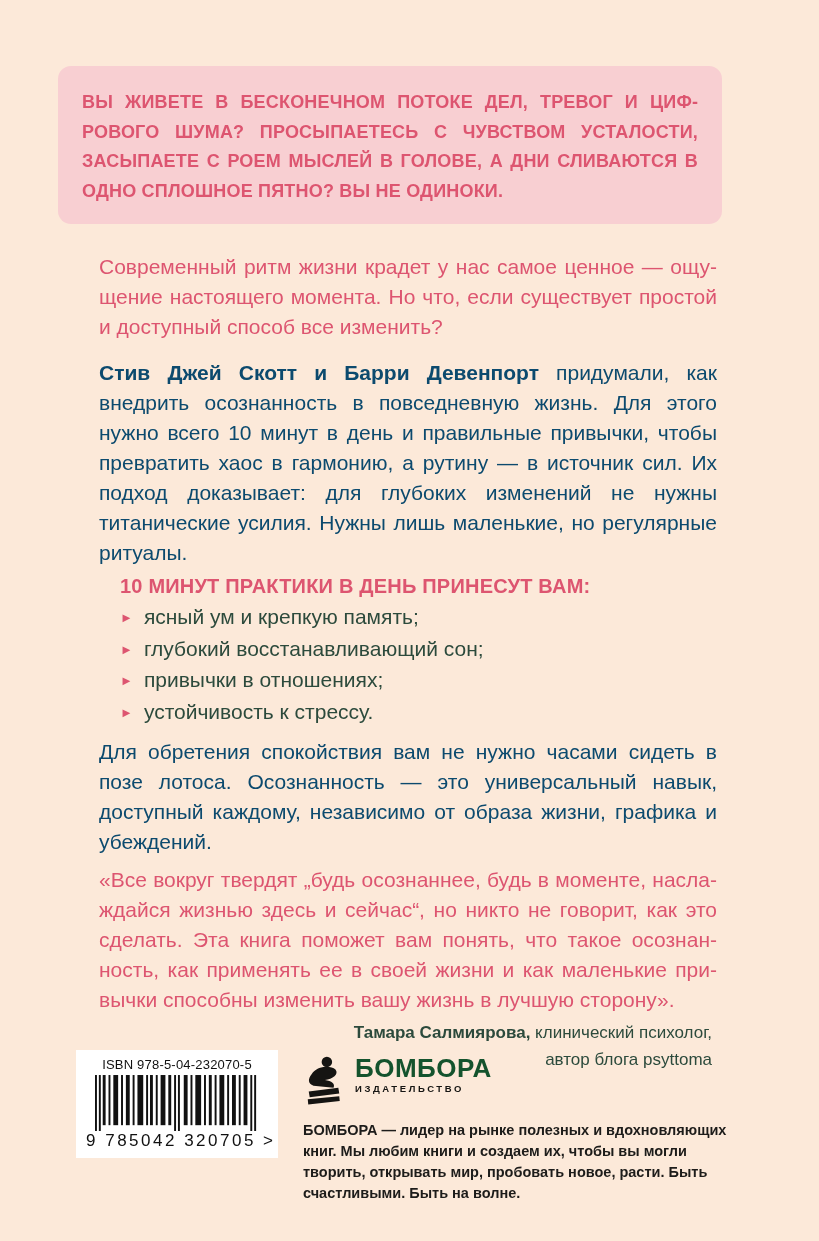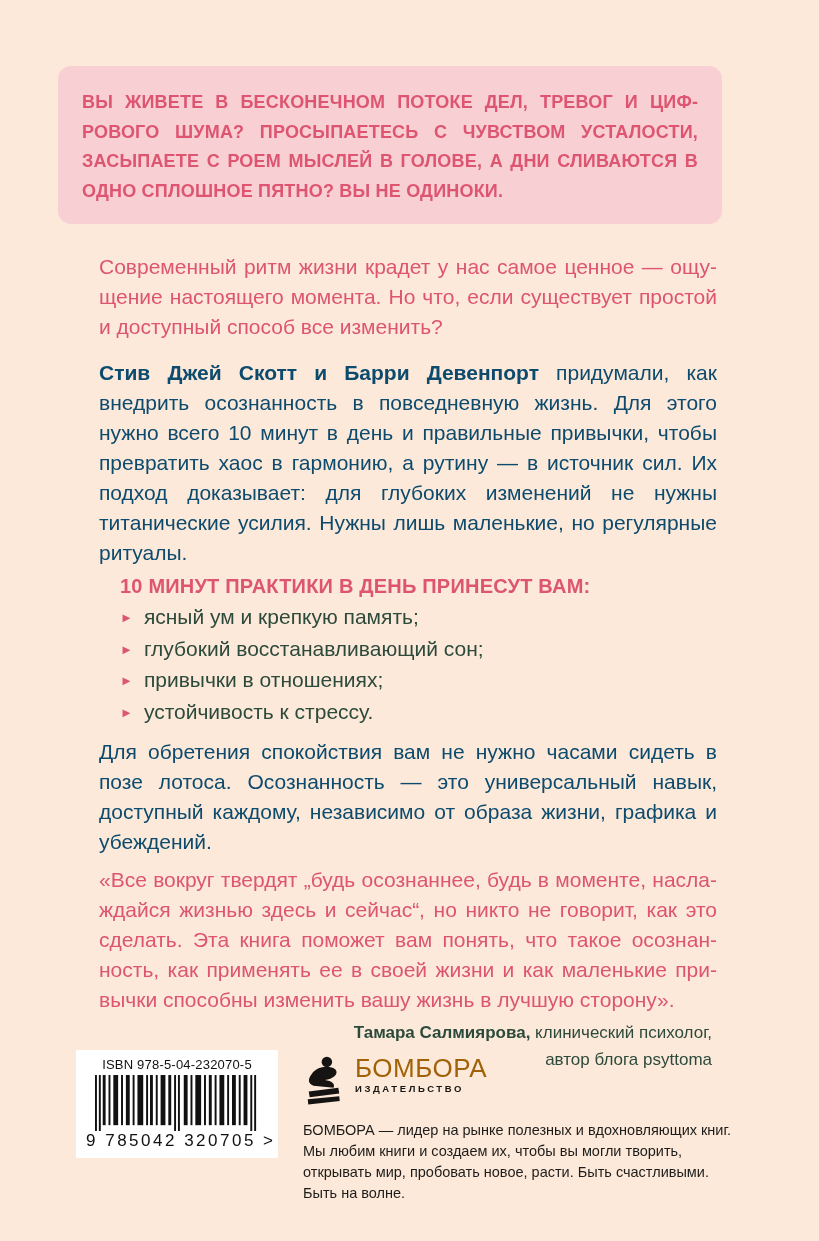--- a/index.html
+++ b/index.html
@@ -77,30 +77,30 @@
   .barcode-svg{display:block;margin:3px auto 0 auto;}
   .barcode-digits{
     color:#111;font-size:17px;letter-spacing:2.5px;
     margin-top:0px;white-space:nowrap;
   }
   .publisher-block{margin-left:25px;padding-top:5px;}
   .logo-row{display:flex;align-items:flex-start;}
   .logo-mark{flex:0 0 auto;}
   .logo-text{margin-left:10px;}
   .publisher-name{
-    color:#a16207;font-weight:normal;font-size:26px;line-height:26px;
+    color:#14532d;font-weight:bold;font-size:26px;line-height:26px;
     letter-spacing:.5px;
   }
   .publisher-subtitle{
     color:#151412;font-weight:bold;font-size:9.5px;letter-spacing:2.6px;
     margin-top:2px;
   }
   .publisher-description{
     margin-top:13px;width:432px;
-    color:#1d1c1a;font-weight:normal;font-size:14.5px;line-height:21px;
+    color:#1d1c1a;font-weight:bold;font-size:14.5px;line-height:21px;
   }
 </style>
 </head>
 <body>
 
 <div class="cover">
 
   <div class="intro-box">
     <div class="intro-text">ВЫ ЖИВЕТЕ В БЕСКОНЕЧНОМ ПОТОКЕ ДЕЛ, ТРЕВОГ И ЦИФ­РОВОГО ШУМА? ПРОСЫПАЕТЕСЬ С ЧУВСТВОМ УСТАЛОСТИ, ЗАСЫПАЕТЕ С РОЕМ МЫСЛЕЙ В ГОЛОВЕ, А ДНИ СЛИВАЮТСЯ В ОДНО СПЛОШНОЕ ПЯТНО? ВЫ НЕ ОДИНОКИ.</div>
   </div>

